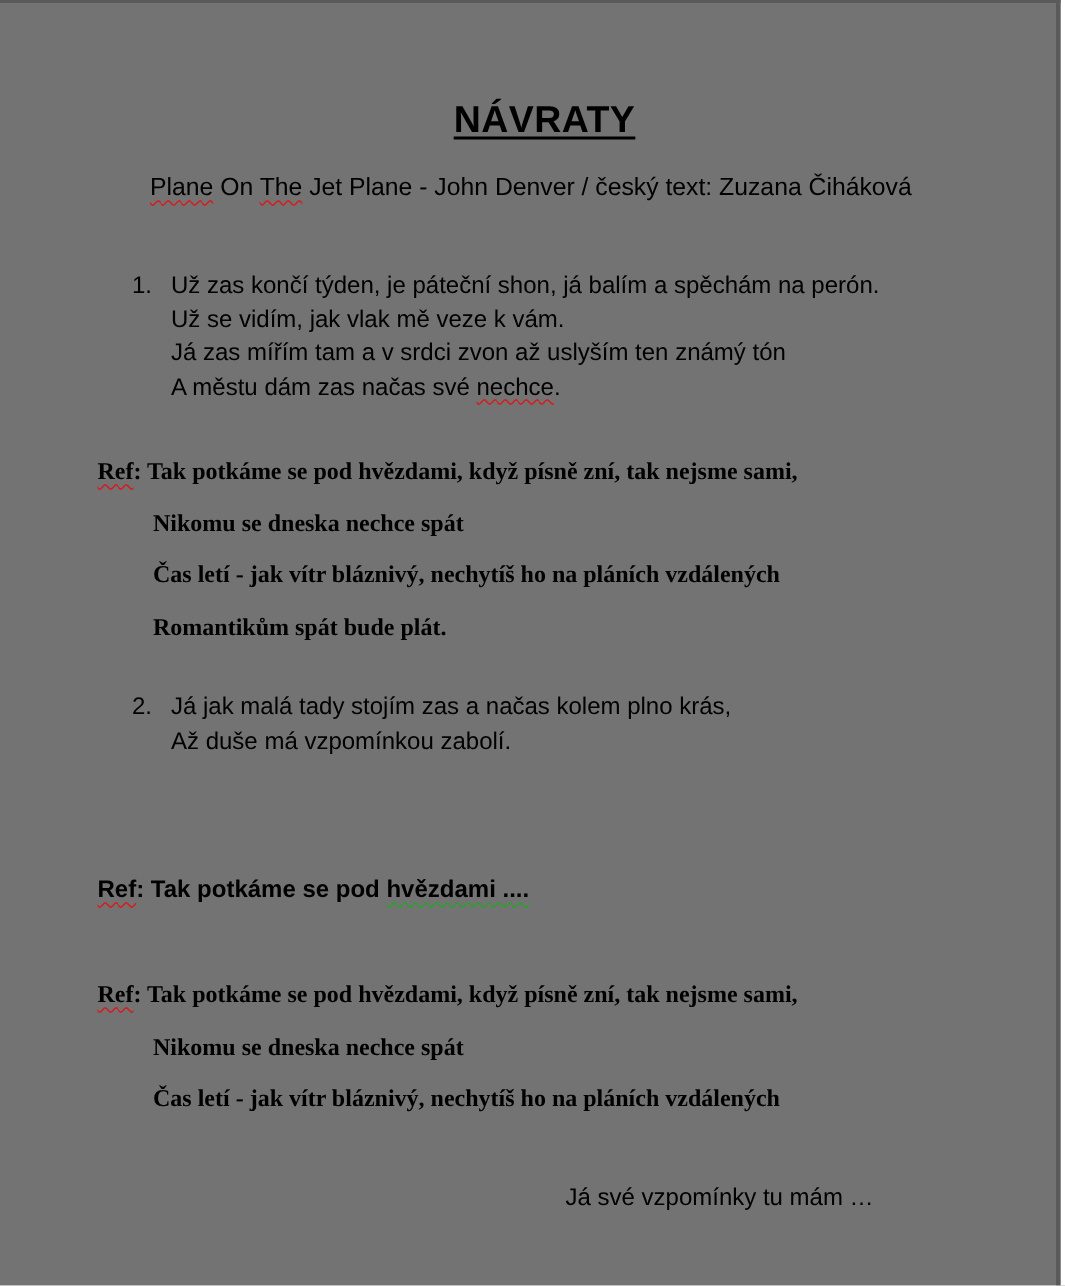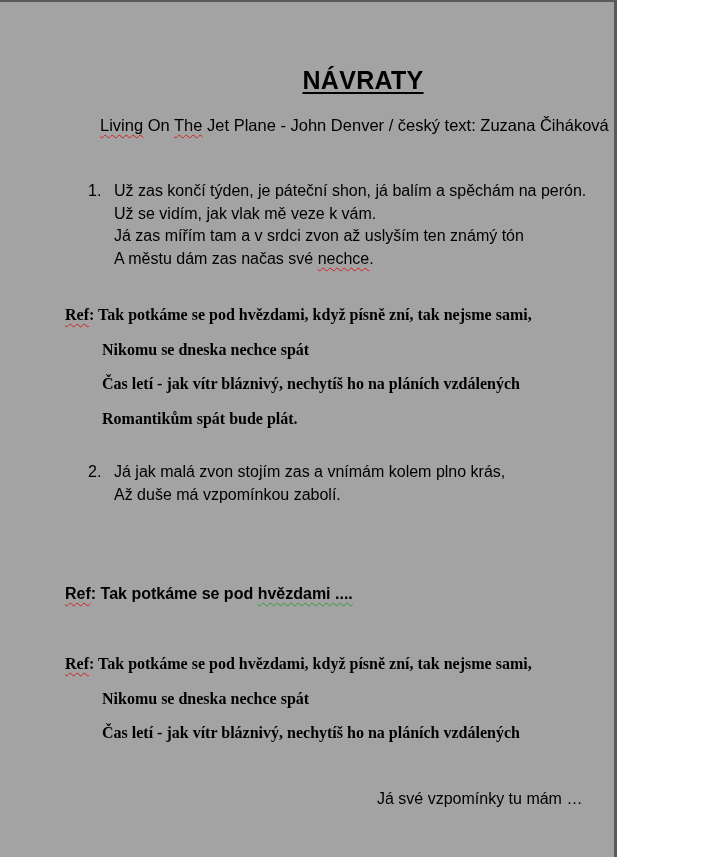--- a/index.html
+++ b/index.html
@@ -12,26 +12,26 @@
       height: 857px;
       position: relative;
       overflow: hidden;
       font-family: "Liberation Sans", sans-serif;
       color: #000000;
     }
     .page {
       position: absolute;
       left: 0;
       top: 0;
-      width: 617px;
+      width: 707px;
       height: 857px;
       border-top: 2px solid #5a5a5a;
       border-right: 3px solid #5a5a5a;
       box-sizing: border-box;
-      background: #a3a3a3;
+      background: #737373;
     }
     .title {
       position: absolute;
       left: 0;
       width: 726px;
       top: 64px;
       text-align: center;
       font-weight: bold;
       font-size: 25px;
       text-decoration: underline;
@@ -107,21 +107,21 @@
     }
   </style>
 </head>
 <body>
 
 <div class="page">
 
   <div class="title">NÁVRATY</div>
 
   <div class="subtitle">
-    <span class="squiggle">Living</span><span> On </span><span class="squiggle">The</span><span> Jet Plane - John Denver / český text: Zuzana Čiháková</span>
+    <span class="squiggle">Plane</span><span> On </span><span class="squiggle">The</span><span> Jet Plane - John Denver / český text: Zuzana Čiháková</span>
   </div>
 
   <div class="verse" style="top:178px;">
     <span class="num">1.</span>
     <div class="lines">
       <span class="line">Už zas končí týden, je páteční shon, já balím a spěchám na perón.</span>
       <span class="line">Už se vidím, jak vlak mě veze k vám.</span>
       <span class="line">Já zas mířím tam a v srdci zvon až uslyším ten známý tón</span>
       <span class="line"><span>A městu dám zas načas své </span><span class="squiggle">nechce</span><span>.</span></span>
     </div>
@@ -130,21 +130,21 @@
   <div class="ref" style="top:302px;">
     <span class="line"><span class="squiggle">Ref</span><span>: Tak potkáme se pod hvězdami, když písně zní, tak nejsme sami,</span></span>
     <span class="line indent">Nikomu se dneska nechce spát</span>
     <span class="line indent">Čas letí - jak vítr bláznivý, nechytíš ho na pláních vzdálených</span>
     <span class="line indent">Romantikům spát bude plát.</span>
   </div>
 
   <div class="verse" style="top:459px;">
     <span class="num">2.</span>
     <div class="lines">
-      <span class="line">Já jak malá zvon stojím zas a vnímám kolem plno krás,</span>
+      <span class="line">Já jak malá tady stojím zas a načas kolem plno krás,</span>
       <span class="line">Až duše má vzpomínkou zabolí.</span>
     </div>
   </div>
 
   <div class="ref-short">
     <span class="squiggle">Ref</span><span>: Tak potkáme se pod </span><span class="squiggle-green">hvězdami ....</span>
   </div>
 
   <div class="ref" style="top:651px;">
     <span class="line"><span class="squiggle">Ref</span><span>: Tak potkáme se pod hvězdami, když písně zní, tak nejsme sami,</span></span>

